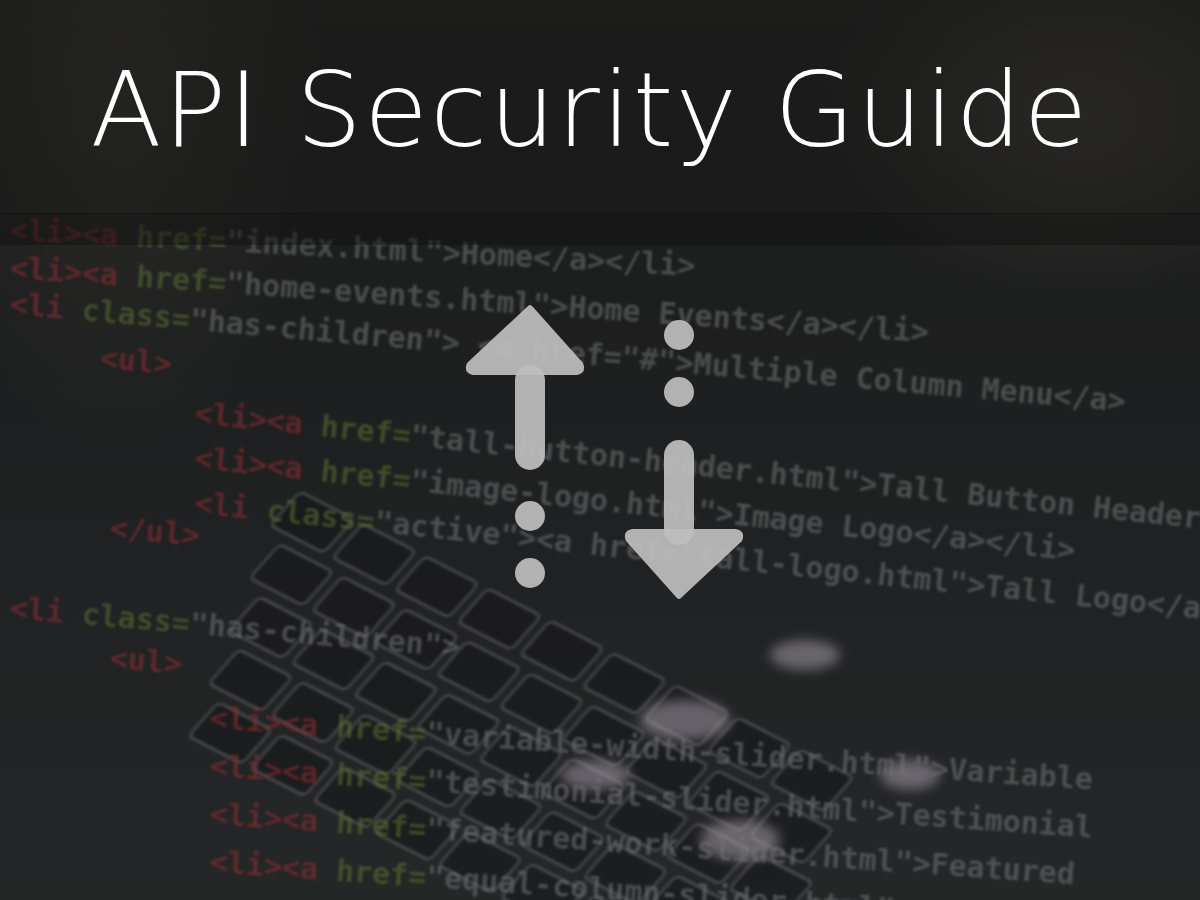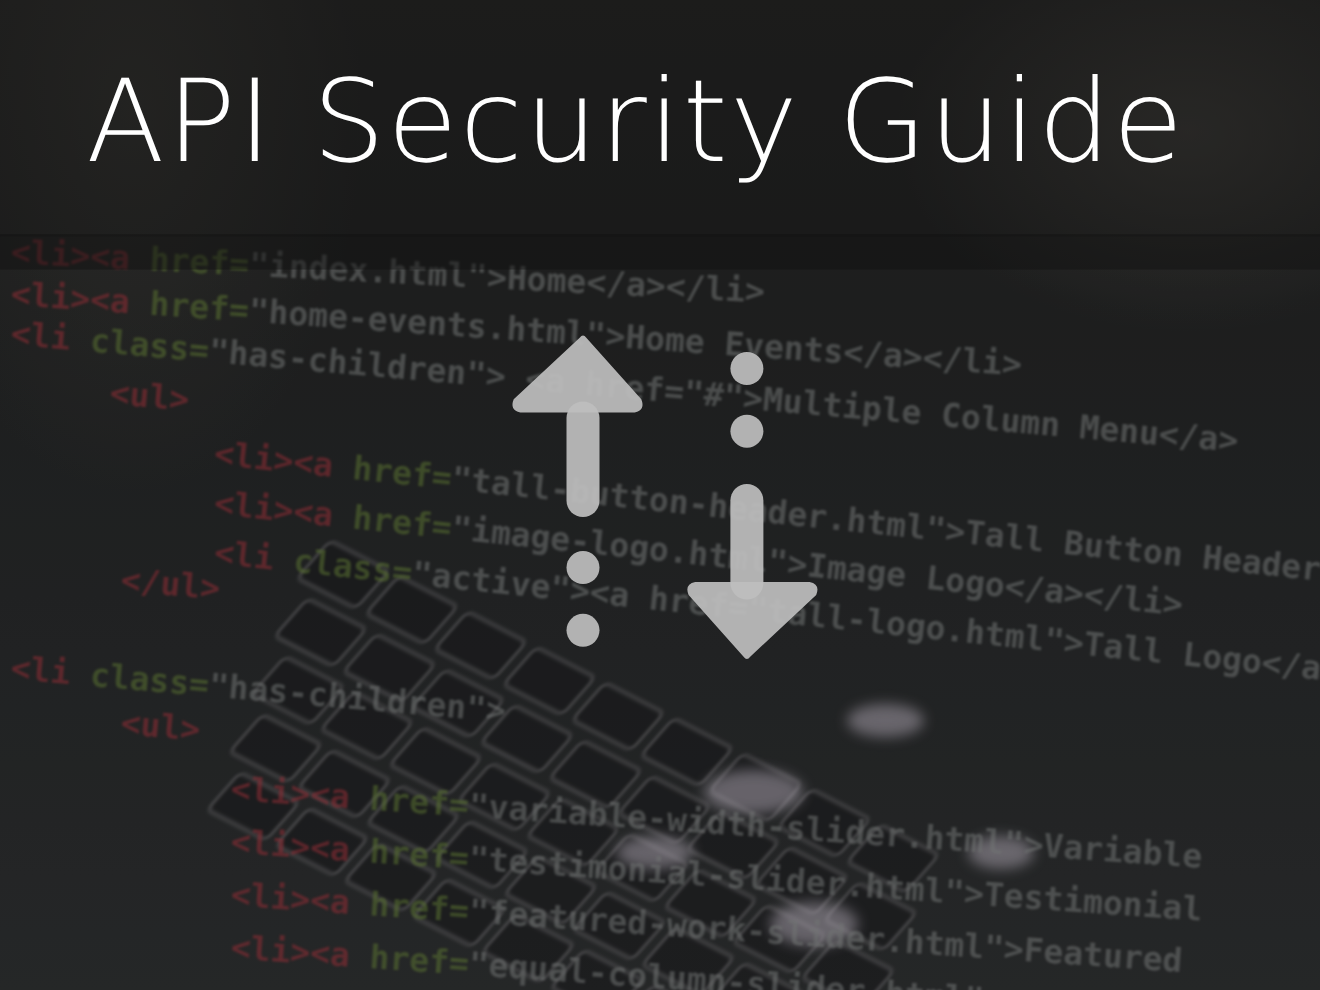--- a/index.html
+++ b/index.html
@@ -4,21 +4,21 @@
 <style>
   html, body { margin:0; padding:0; }
   body { width:1200px; height:900px; overflow:hidden; background:#1c1d1e; position:relative; font-family:"DejaVu Sans", sans-serif; }
   .hero { position:absolute; inset:0; overflow:hidden;
     background:
       radial-gradient(ellipse 380px 260px at 1080px 120px, rgba(110,105,95,0.35), transparent 70%),
       radial-gradient(ellipse 300px 500px at 120px 100px, rgba(80,78,70,0.35), transparent 70%),
       linear-gradient(180deg, #242423 0%, #1f2020 30%, #232526 60%, #2a2c2d 100%);
   }
   .title-band { position:absolute; left:0; top:0; width:1200px; height:215px; background:rgba(20,20,20,0.35); }
-  .title { position:absolute; left:0; top:58px; width:1156px; text-align:center; color:#ffffff;
+  .title { position:absolute; left:12px; top:58px; width:1156px; text-align:center; color:#ffffff;
     font-family:"DejaVu Sans", sans-serif; font-size:104px; font-weight:300; letter-spacing:2px; line-height:1; }
   .band-divider { position:absolute; left:0; top:213px; width:1200px; height:32px; background:rgba(15,15,15,0.45); }
 
   
   .code { position:absolute; left:0; top:0; width:1200px; height:900px; }
   .code-line { position:absolute; white-space:nowrap; font-family:"DejaVu Sans Mono", monospace; font-weight:bold; font-size:30px; filter:blur(1.2px); opacity:0.55; transform-origin:left center; }
   .tag { color:#b9343f; }
   .attr { color:#6f8f3a; }
   .str { color:#8f9392; }
 

